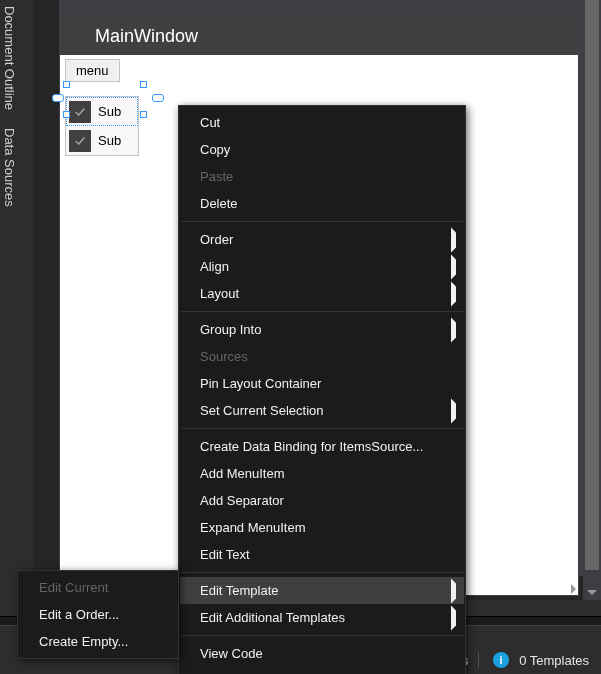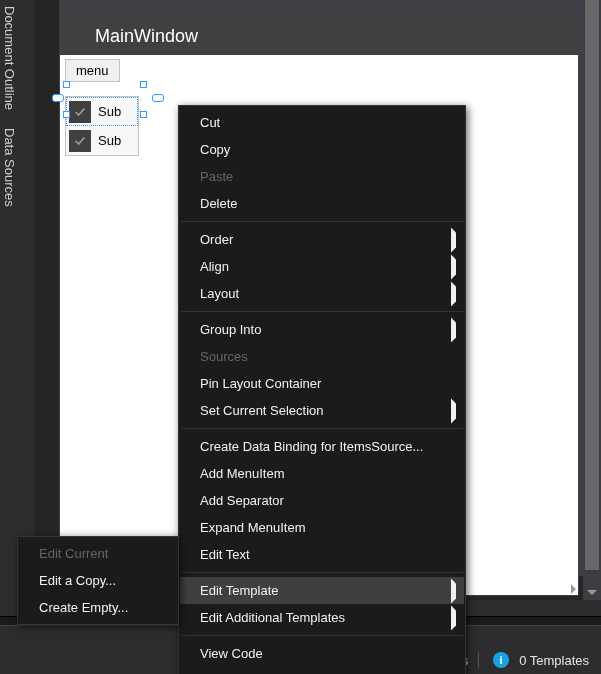--- a/index.html
+++ b/index.html
@@ -40,21 +40,21 @@
   .thin-divider { position: absolute; left: 0; right: 0; bottom: 48px; height: 10px; background: #1b1b1c; border-top:1px solid #000; border-bottom:1px solid #3f3f46; }
   .thin-divider .grip { width:40px; height:4px; margin: 3px auto; background: repeating-linear-gradient(90deg,#555 0 2px,transparent 2px 4px); }
 
   .ctx-menu { position: absolute; background: #1b1b1c; border: 1px solid #333; box-shadow: 2px 2px 8px rgba(0,0,0,0.6); padding: 3px 1px; z-index: 50; }
   .ctx-item { display: flex; align-items: center; height: 27px; padding: 0 28px 0 20px; color: #f1f1f1; white-space: nowrap; position: relative; cursor: default; font-size: 13.5px; }
   .ctx-item.disabled { color: #656565; }
   .ctx-item.highlight { background: #3f3f41; }
   .ctx-item .arrow { position: absolute; right: 8px; top: 50%; transform: translateY(-50%); }
   .ctx-sep { height: 1px; background: #333333; margin: 4px 1px; }
   #main-ctx { left: 178px; top: 105px; width: 288px; }
-  #sub-ctx  { left: 17px;  top: 536px; width: 162px; }
+  #sub-ctx  { left: 17px;  top: 570px; width: 162px; }
 
   .tri-r { width:0; height:0; border-top:5px solid transparent; border-bottom:5px solid transparent; border-left:5px solid #f1f1f1; }
   .tri-d { width:0; height:0; border-left:5px solid transparent; border-right:5px solid transparent; border-top:5px solid #999; }
 </style>
 </head>
 <body>
 
 <div class="sidetabs">
   <div class="sidetab">Document Outline</div>
   <div class="sidetab">Data Sources</div>
@@ -188,18 +188,18 @@
     </div>
     <div class="ctx-item">
       <span>View Source</span>
     </div>
   </div>
 <div id="sub-ctx" class="ctx-menu">
     <div class="ctx-item disabled">
       <span>Edit Current</span>
     </div>
     <div class="ctx-item">
-      <span>Edit a Copy...</span>
+      <span>Edit a Order...</span>
     </div>
     <div class="ctx-item">
       <span>Create Empty...</span>
     </div>
   </div>
 
 </body></html>

